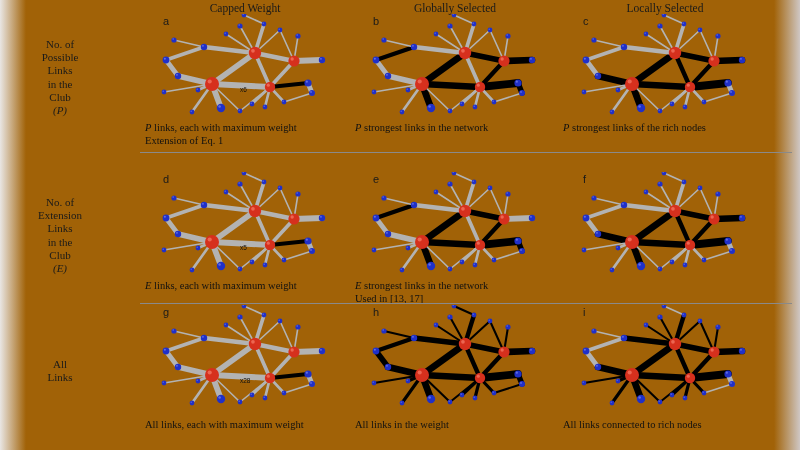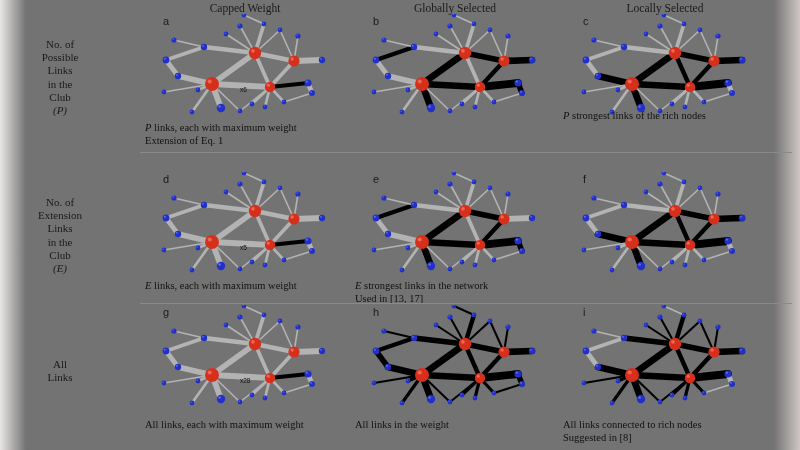--- a/index.html
+++ b/index.html
@@ -4,21 +4,21 @@
 <style>
   html,body{margin:0;padding:0;}
   body{
     width:800px;height:450px;overflow:hidden;
     background:#ffffff;
     font-family:"Liberation Serif",serif;
     color:#111;
   }
   #figure{
     position:relative;width:800px;height:450px;
-    background:#737373;
+    background:#a16207;
   }
   
   .edge-shade{position:absolute;top:0;bottom:0;width:26px;pointer-events:none;}
   .edge-shade.left{left:0;background:linear-gradient(to right,#e9e6e4,rgba(253,253,253,0));}
   .edge-shade.right{right:0;background:linear-gradient(to left,#cfc7c4,rgba(253,253,253,0));}
 
   
   .col-header{
     position:absolute;top:2px;
     font-size:11.5px;text-align:center;white-space:nowrap;
@@ -865,21 +865,24 @@
         <circle cx="73.208" cy="19.136" r="0.72" fill="#6c79e8" opacity="0.85"></circle>
         <circle cx="92" cy="1" r="2.4" fill="#2030c8"></circle>
         <circle cx="91.208" cy="0.136" r="0.72" fill="#6c79e8" opacity="0.85"></circle>
       </svg>
   </div>
 
   <div class="caption" style="left:145px;top:122px;width:200px;">
     <span class="it">P</span> <span>links, each with maximum weight</span>
     <span class="sub">Extension of Eq. 1</span>
   </div>
-  <div class="caption" style="left:563px;top:110px;width:205px;">
+  <div class="caption" style="left:355px;top:122px;width:200px;">
+    <span class="it">P</span> <span>strongest links in the network</span>
+  </div>
+  <div class="caption" style="left:563px;top:122px;width:205px;">
     <span class="it">P</span> <span>strongest links of the rich nodes</span>
   </div>
 
   <div class="sep" style="top:152px;"></div>
 
   <div class="caption" style="left:145px;top:280px;width:200px;">
     <span class="it">E</span> <span>links, each with maximum weight</span>
   </div>
   <div class="caption" style="left:355px;top:280px;width:200px;">
     <span class="it">E</span> <span>strongest links in the network</span>
@@ -889,16 +892,15 @@
   <div class="sep" style="top:303px;"></div>
 
   <div class="caption" style="left:145px;top:419px;width:200px;">
     <span>All links, each with maximum weight</span>
   </div>
   <div class="caption" style="left:355px;top:419px;width:200px;">
     <span>All links in the weight</span>
   </div>
   <div class="caption" style="left:563px;top:419px;width:205px;">
     <span>All links connected to rich nodes</span>
-    <span class="sub">Suggested in [8]</span>
   </div>
 
 </div>
 
 </body></html>

